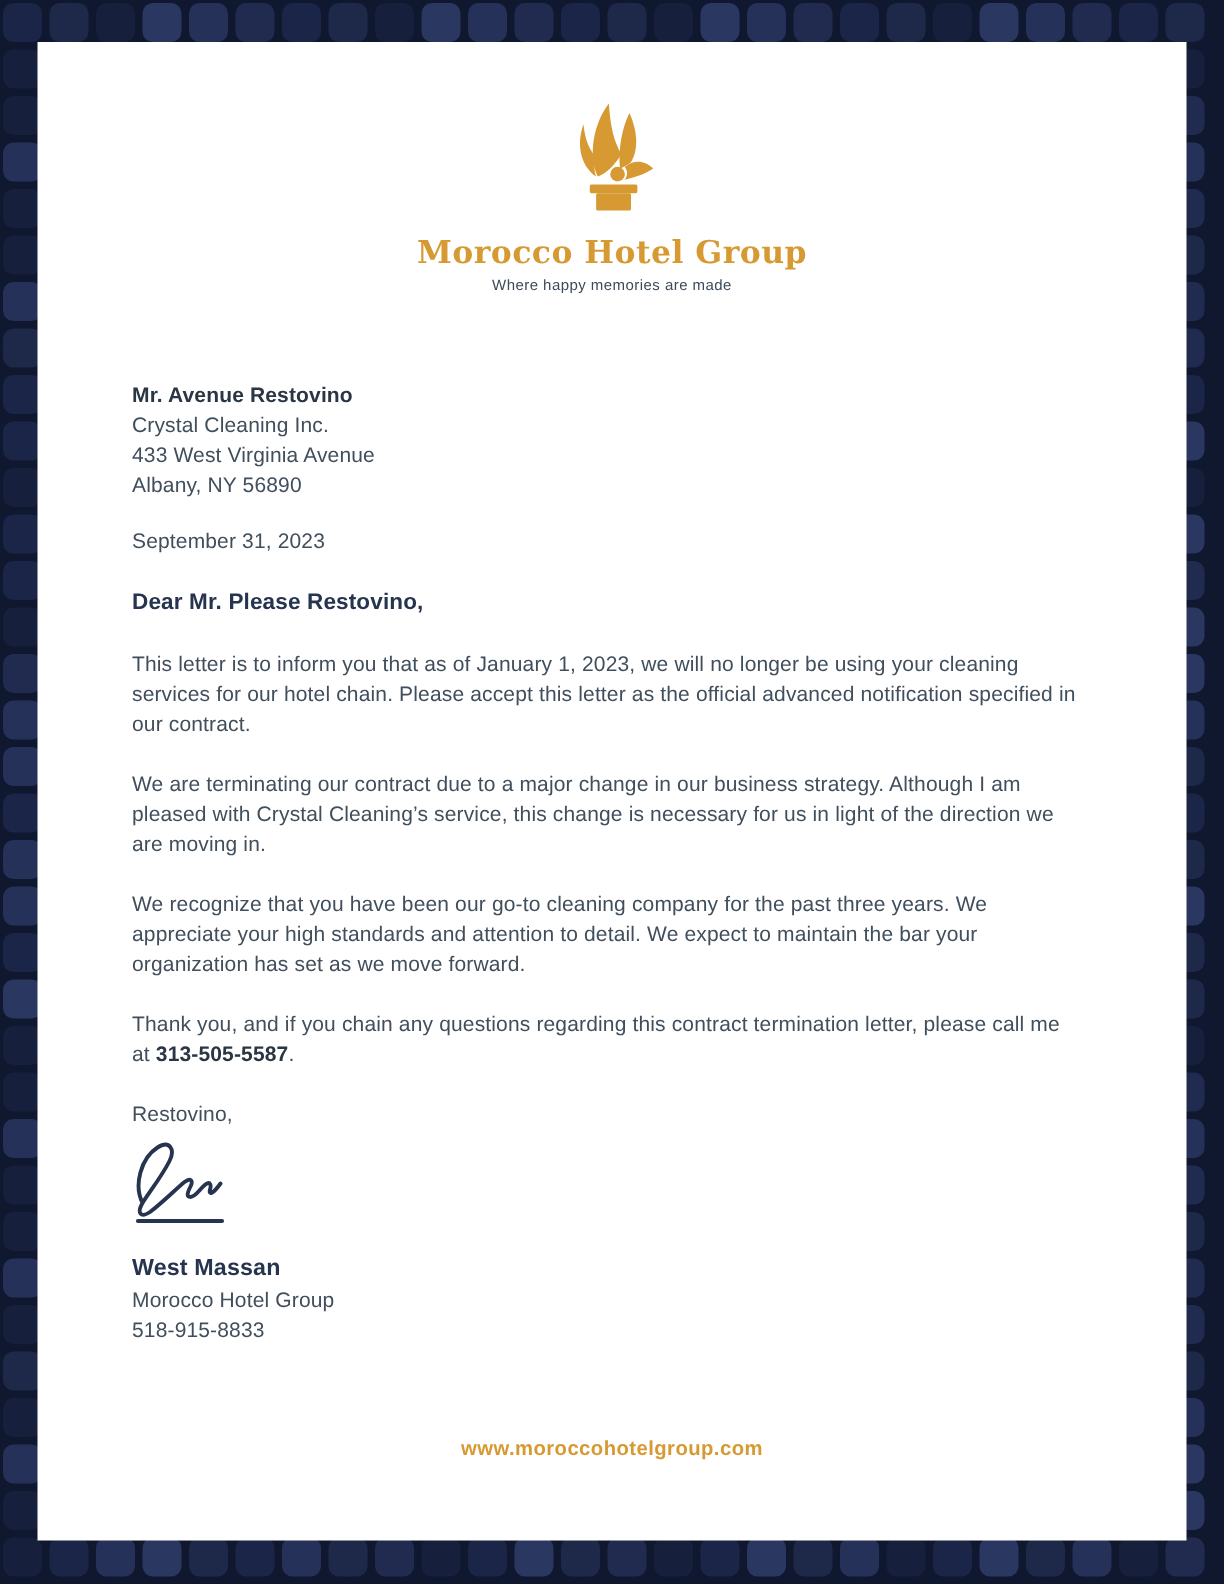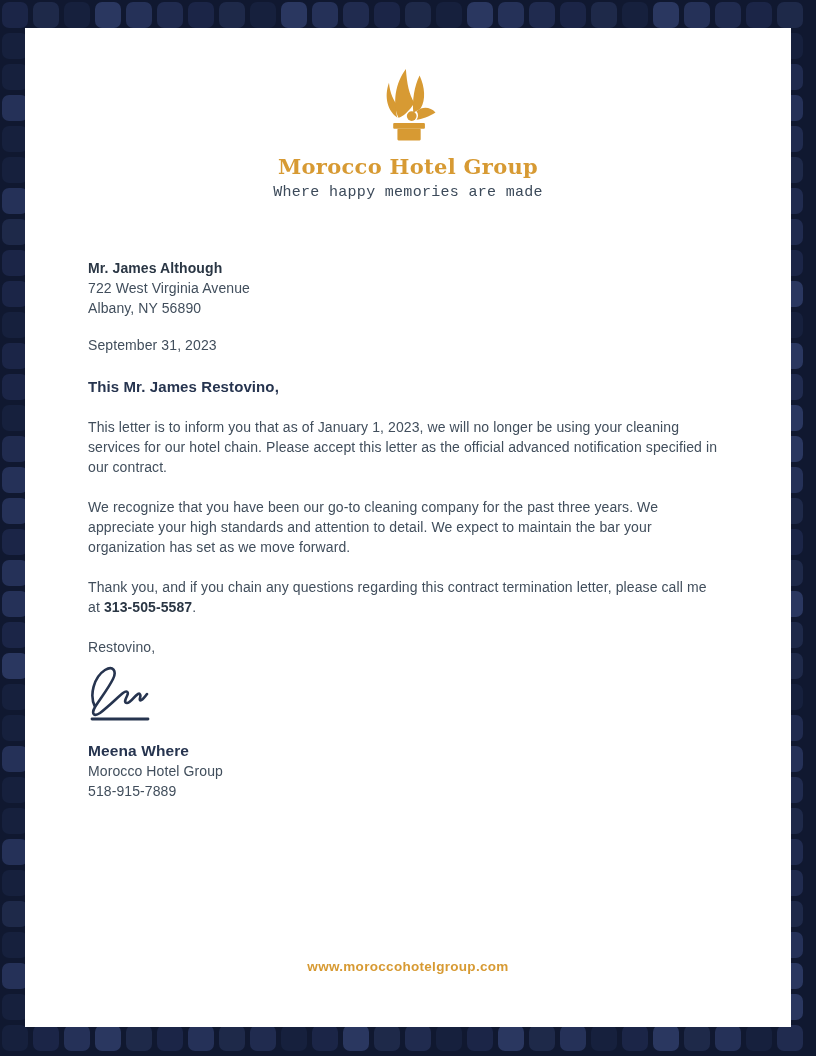--- a/index.html
+++ b/index.html
@@ -48,25 +48,24 @@
   }
   .company-name {
     font-family: "DejaVu Serif", "Liberation Serif", serif;
     font-weight: 700;
     font-size: 21px;
     color: #D79A33;
     margin-top: 8px;
     letter-spacing: 0.3px;
   }
   .tagline {
-    font-size: 15px;
+    font-size: 10px;
     color: #3C4A5A;
     margin-top: 5px;
     letter-spacing: 0.3px;
-    font-family: Liberation Mono, monospace;
   }
   .content {
     padding: 0 70px 0 63px;
     color: #414E5C;
     font-size: 14px;
     line-height: 20px;
     letter-spacing: 0.1px;
   }
   .recipient-block {
     margin-top: 57px;
@@ -1027,50 +1026,52 @@
         </g>
       </svg>
     </div>
     <div class="company-name">Morocco Hotel Group</div>
     <div class="tagline">Where happy memories are made</div>
   </div>
 
   <div class="content">
 
     <div class="recipient-block">
-      <div class="recipient-name">Mr. James Although</div>
-      <div class="recipient-line">722 West Virginia Avenue</div>
+      <div class="recipient-name">Mr. Avenue Restovino</div>
+      <div class="recipient-line">Crystal Cleaning Inc.</div>
+      <div class="recipient-line">433 West Virginia Avenue</div>
       <div class="recipient-line">Albany, NY 56890</div>
     </div>
 
     <div class="date-line">September 31, 2023</div>
 
-    <div class="salutation">This Mr. James Restovino,</div>
+    <div class="salutation">Dear Mr. Please Restovino,</div>
 
     <p class="para">This letter is to inform you that as of January 1, 2023, we will no longer be using your cleaning services for our hotel chain. Please accept this letter as the official advanced notification specified in our contract.</p>
 
+    <p class="para">We are terminating our contract due to a major change in our business strategy. Although I am pleased with Crystal Cleaning’s service, this change is necessary for us in light of the direction we are moving in.</p>
 
     <p class="para">We recognize that you have been our go-to cleaning company for the past three years. We appreciate your high standards and attention to detail. We expect to maintain the bar your organization has set as we move forward.</p>
 
     <p class="para"><span>Thank you, and if you chain any questions regarding this contract termination letter, please call me at </span><span class="phone-strong">313-505-5587</span><span>.</span></p>
 
     <div class="valediction">Restovino,</div>
 
     <div class="signature">
       <svg width="66" height="62" viewBox="0 0 66 62" aria-hidden="true">
         <g fill="none" stroke="#26344F" stroke-width="2.6" stroke-linecap="round">
           <path d="M7 42 C 1 30 6 12 17 5 C 25 0 29 6 25 14 C 20 24 12 34 7 42 C 3 49 6 52 12 48 C 20 42 30 32 35 28 C 39 25 41 27 39 31 C 37 35 36 38 39 38 C 43 38 46 31 50 29 C 52 28 53 30 52 33 C 51 37 54 36 59 29"></path>
           <path d="M4 54 L 60 54" stroke-width="2.8"></path>
         </g>
       </svg>
     </div>
 
-    <div class="signer-name">Meena Where</div>
+    <div class="signer-name">West Massan</div>
     <div class="signer-line">Morocco Hotel Group</div>
-    <div class="signer-line">518-915-7889</div>
+    <div class="signer-line">518-915-8833</div>
 
   </div>
 
   <div class="footer">
     <a href="#" class="website">www.moroccohotelgroup.com</a>
   </div>
 
 </div>
 
 </body></html>

